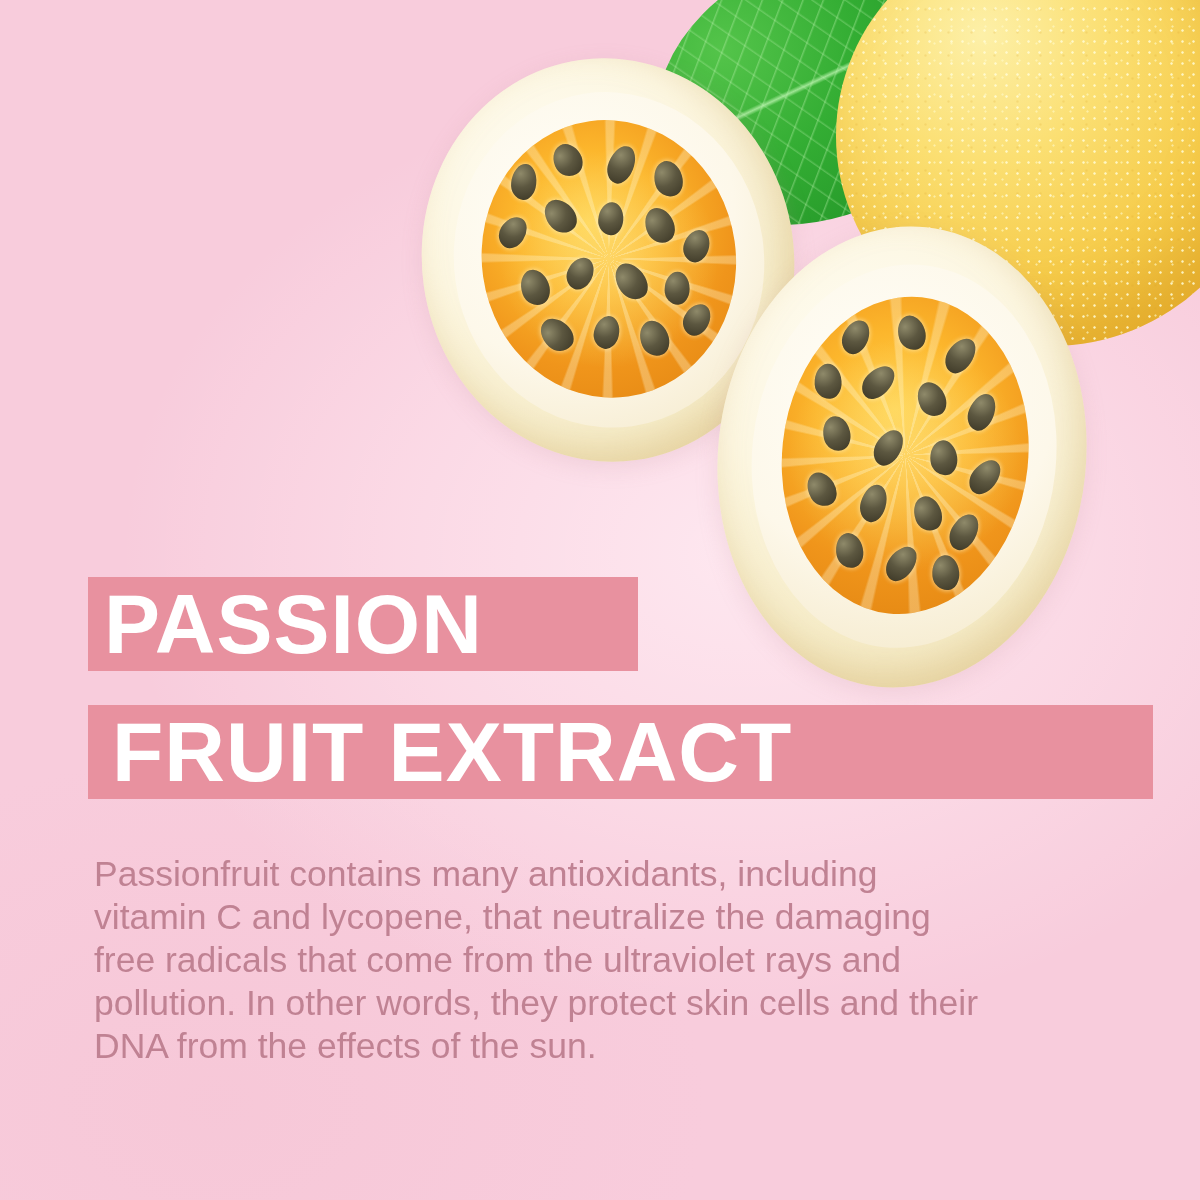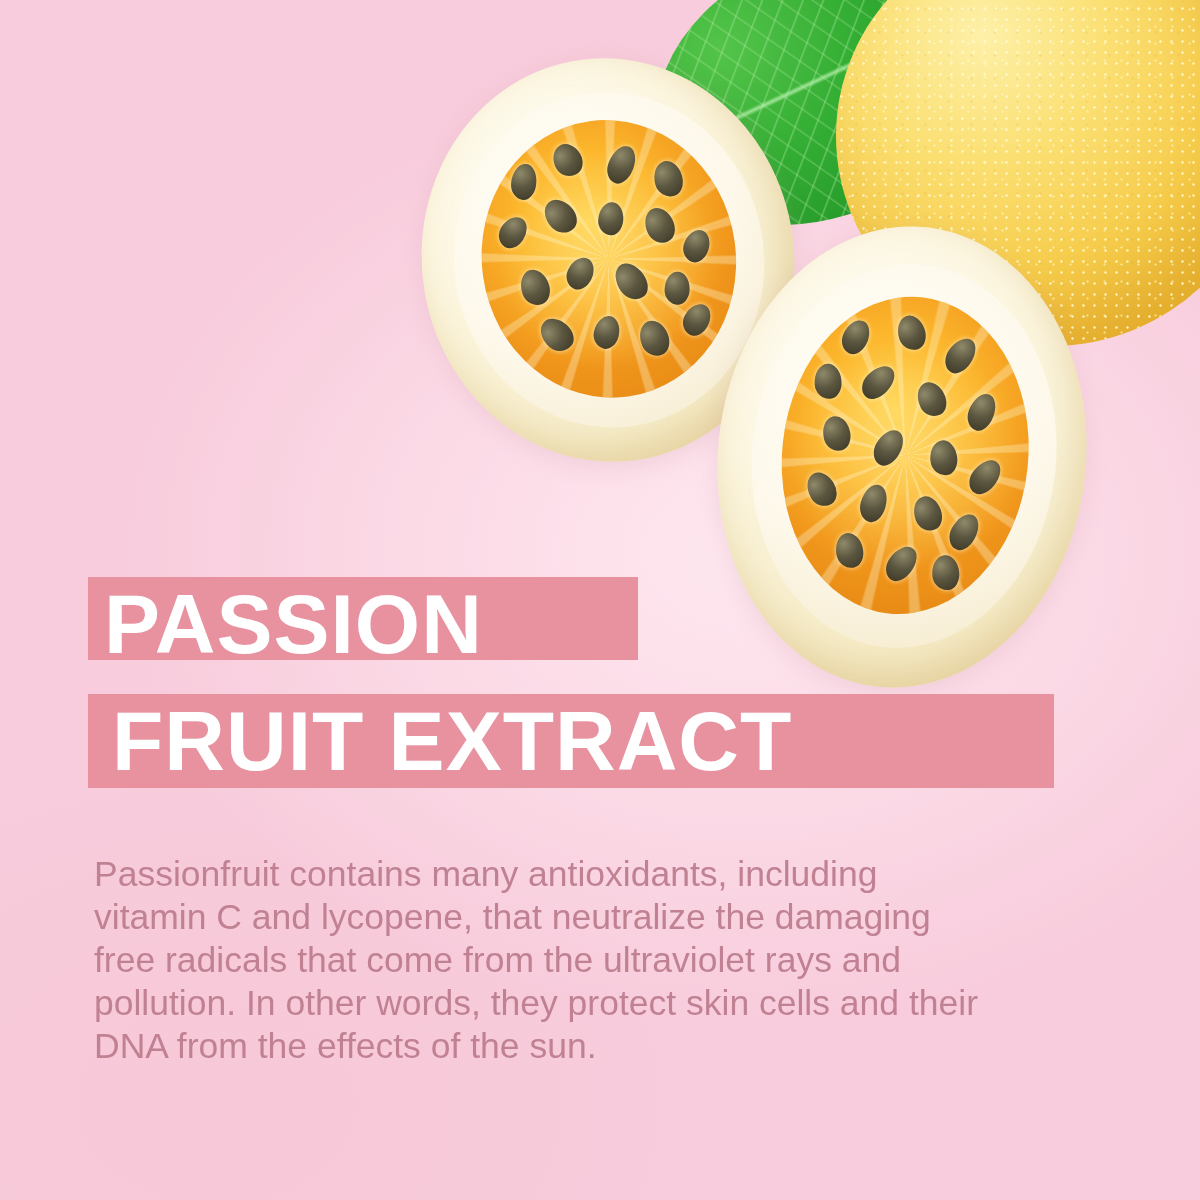--- a/index.html
+++ b/index.html
@@ -167,22 +167,22 @@
     color: #ffffff;
     font-weight: 700;
     font-size: 84px;
     line-height: 94px;
     letter-spacing: 1px;
     padding: 0 22px 0 24px;
     white-space: nowrap;
     box-sizing: border-box;
     font-family: "Liberation Sans", sans-serif;
   }
-  #title-line-1 { width: 550px; height: 83px; padding-left: 16px; }
-  #title-line-2 { width: 966px; height: 94px; margin-top: 34px; }
+  #title-line-1 { width: 550px; height: 94px; padding-left: 16px; }
+  #title-line-2 { width: 1065px; height: 94px; margin-top: 34px; }
 
   
   #body-copy {
     position: absolute;
     left: 94px;
     top: 853px;
     width: 900px;
     z-index: 5;
     color: #c08293;
     font-size: 35.5px;

